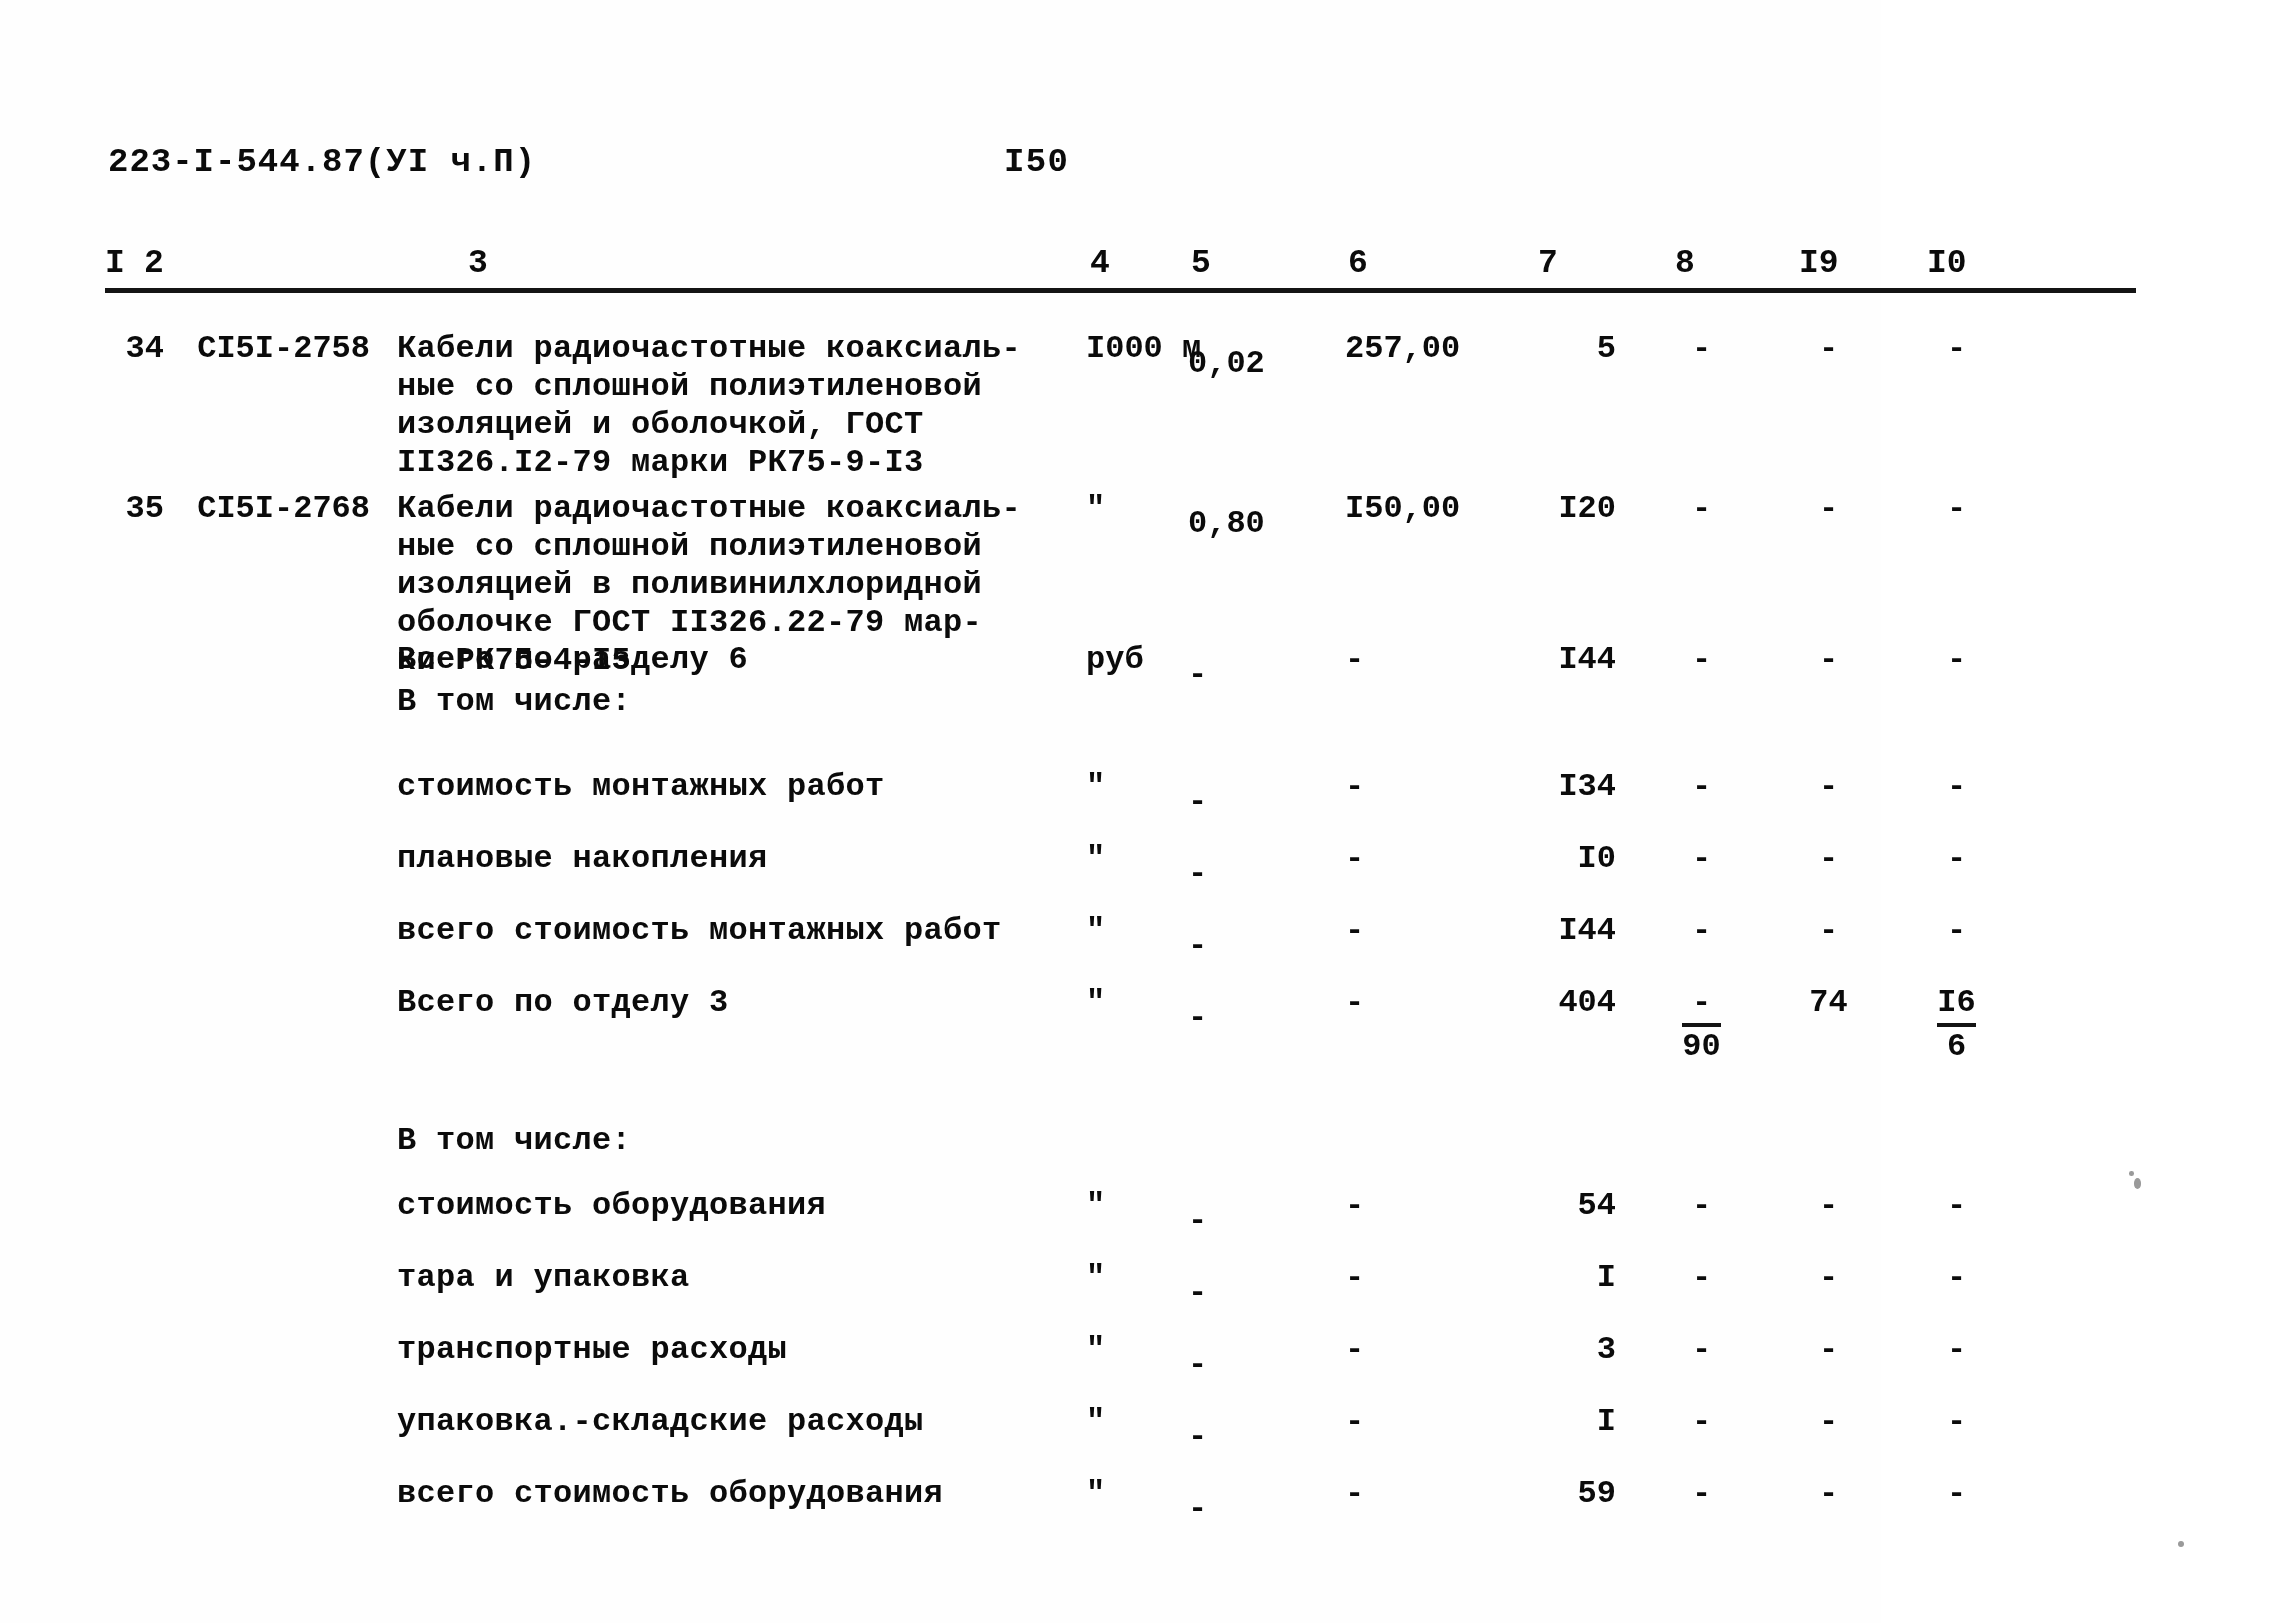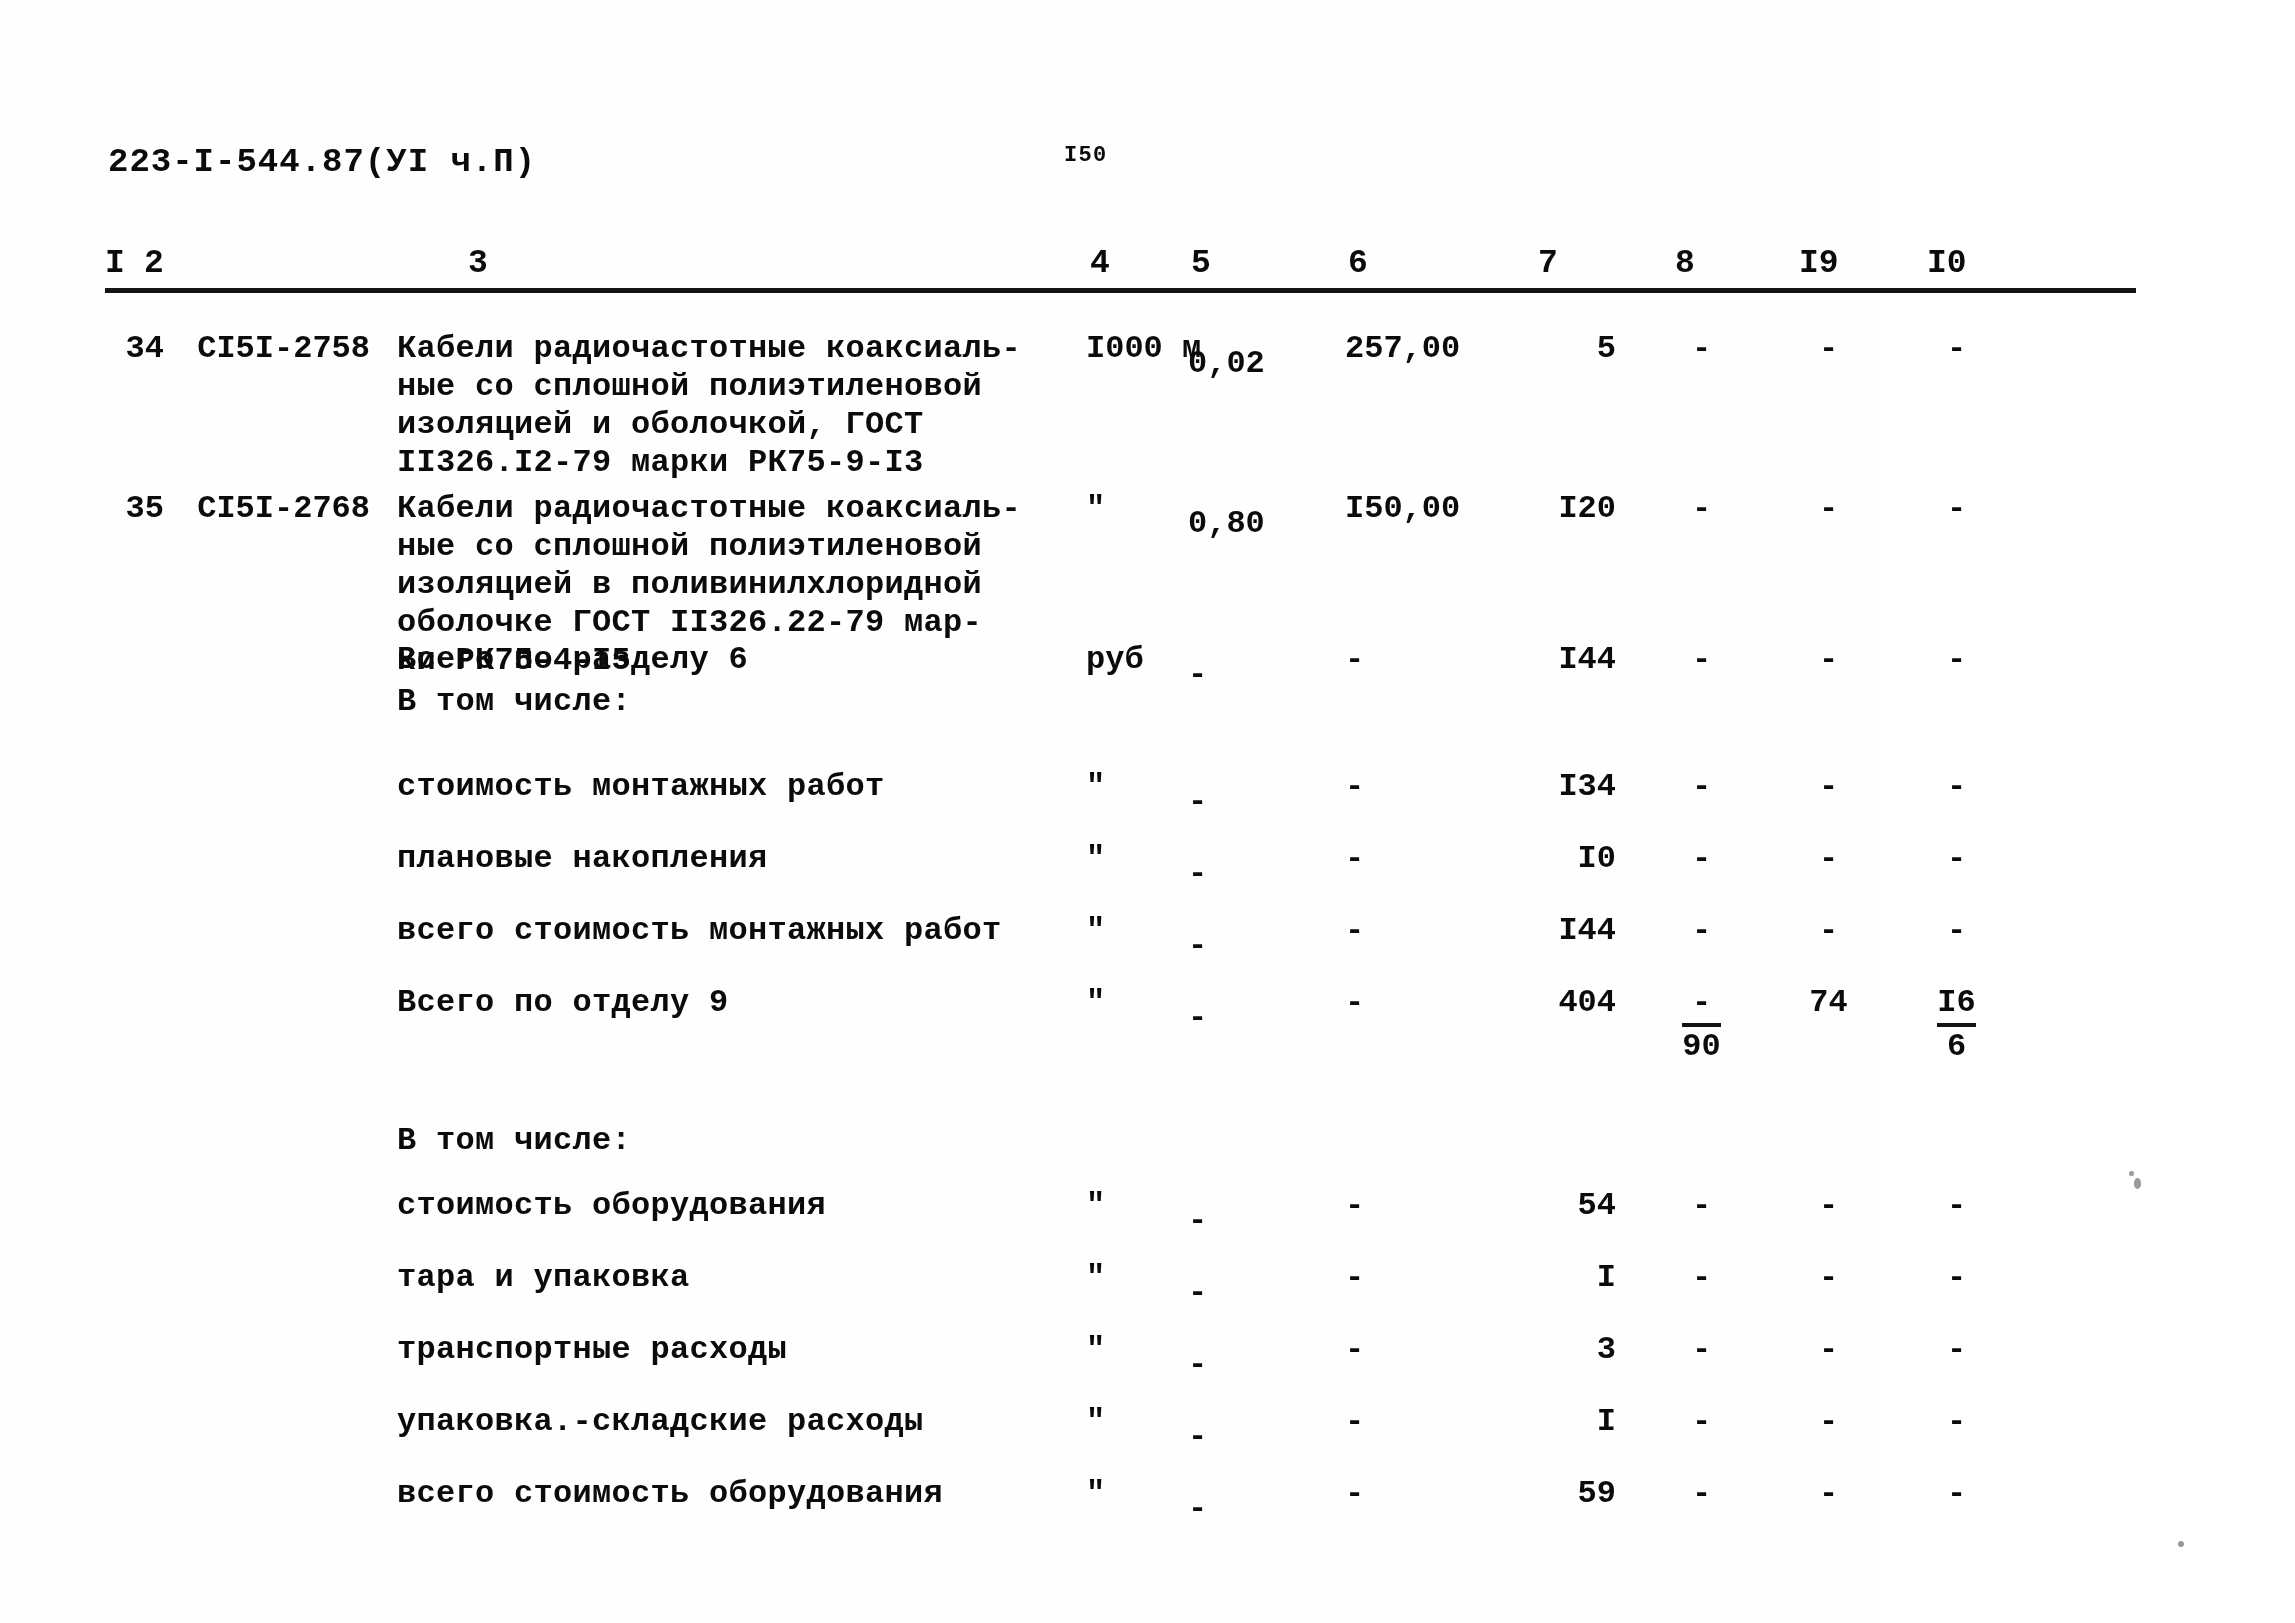--- a/index.html
+++ b/index.html
@@ -30,23 +30,23 @@
     left: 108px;
     top: 143px;
     font-size: 34px;
     letter-spacing: 1px;
     white-space: nowrap;
     font-family: "Liberation Mono", monospace;
     font-weight: 600;
   }
   .page-number {
     position: absolute;
-    left: 1064px;
+    left: 1004px;
     top: 143px;
-    font-size: 22px;
+    font-size: 34px;
     letter-spacing: 1.3px;
     font-family: "Liberation Mono", monospace;
     font-weight: 600;
   }
 
   
   .table {
     position: absolute;
     left: 105px;
     top: 245px;
@@ -236,21 +236,21 @@
           <div class="cell c-5">-</div>
           <div class="cell c-6">-</div>
           <div class="cell c-7">I44</div>
           <div class="cell c-8">-</div>
           <div class="cell c-19">-</div>
           <div class="cell c-10">-</div>
         </div>
         <div class="row" style="position: absolute; top: 680px;">
           <div class="cell c-num"></div>
           <div class="cell c-code"></div>
-          <div class="cell c-desc">Всего по отделу 9</div>
+          <div class="cell c-desc">Всего по отделу 3</div>
           <div class="cell c-unit">"</div>
           <div class="cell c-5">-</div>
           <div class="cell c-6">-</div>
           <div class="cell c-7">404</div>
           <div class="cell c-8"><span class="frac"><span class="top">-</span><span class="bar"></span><span class="bot">90</span></span></div>
           <div class="cell c-19">74</div>
           <div class="cell c-10"><span class="frac"><span class="top">I6</span><span class="bar"></span><span class="bot">6</span></span></div>
         </div>
         <div class="row" style="position: absolute; top: 818px;">
           <div class="cell c-num"></div>

